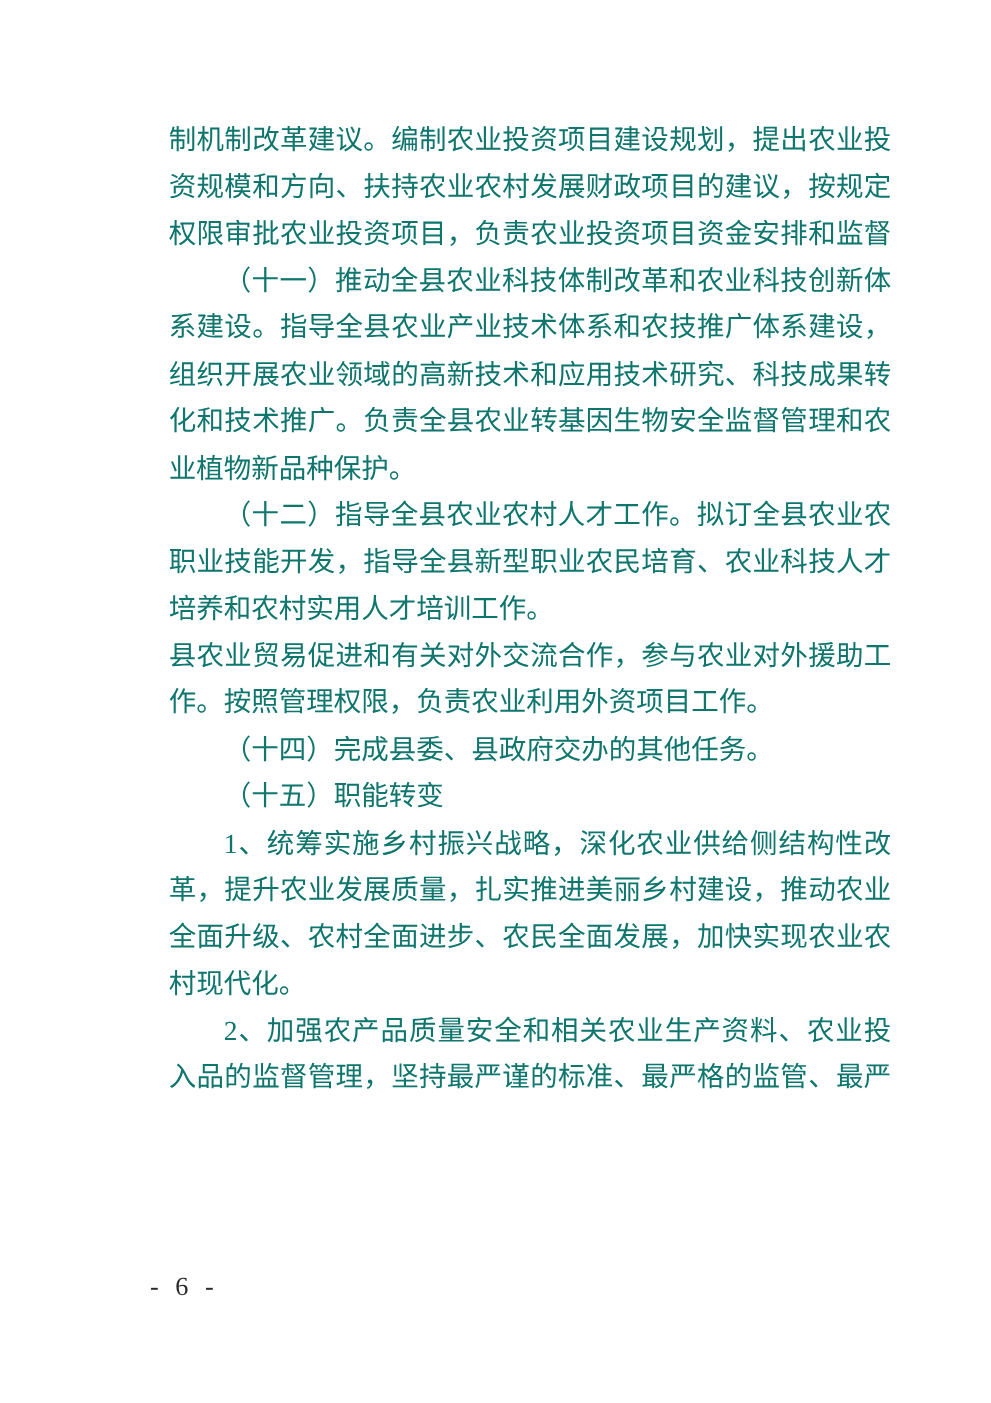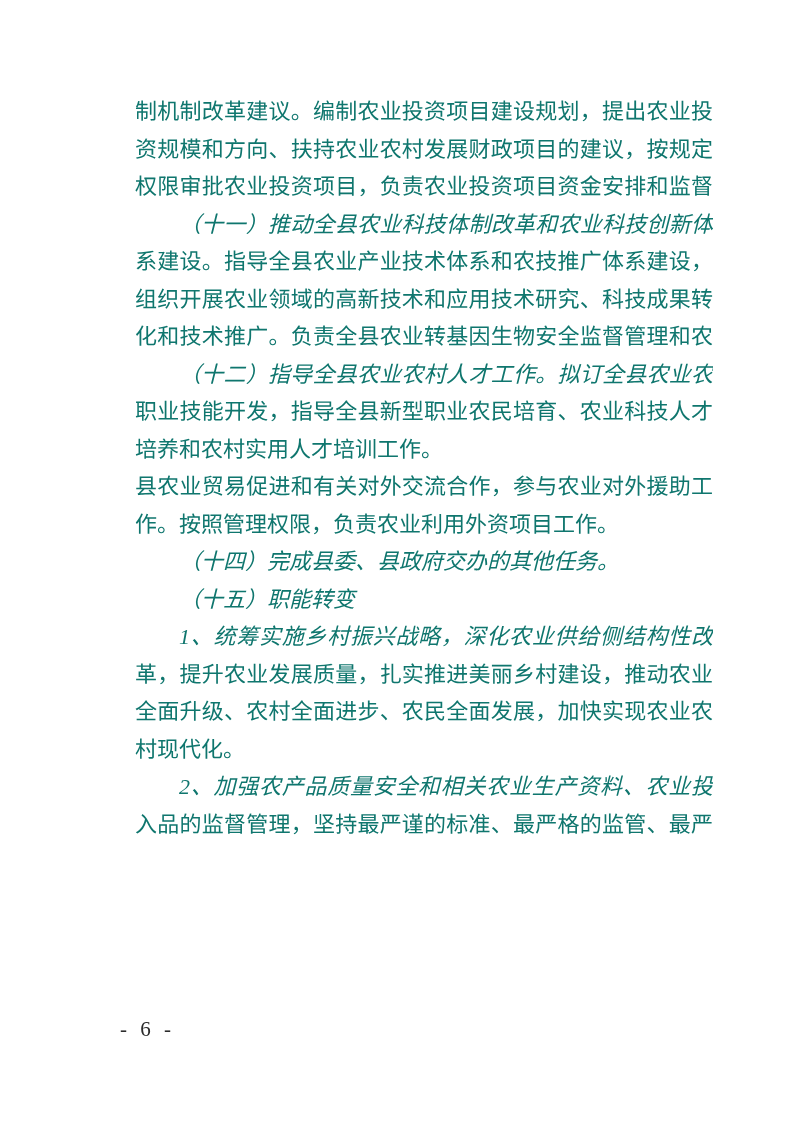--- a/index.html
+++ b/index.html
@@ -29,21 +29,20 @@
     height: 37.5px;
     overflow: hidden;
     text-align: justify;
     white-space: normal;
   }
   .text-line.fill {
     text-align-last: justify;
   }
   .text-line.indent {
     padding-left: 44px; 
-    font-style: italic;
   }
   .page-footer {
     position: absolute;
     left: 120px;
     top: 1015px;
     font-size: 21px;
     line-height: 28px;
     color: #2b2b2b;
     letter-spacing: 2px;
     word-spacing: 4px;
@@ -55,20 +54,21 @@
 
 <main class="doc-body">
 
 <div class="text-line fill">制机制改革建议。编制农业投资项目建设规划，提出农业投</div>
     <div class="text-line fill">资规模和方向、扶持农业农村发展财政项目的建议，按规定</div>
     <div class="text-line fill">权限审批农业投资项目，负责农业投资项目资金安排和监督</div>
     <div class="text-line indent fill">（十一）推动全县农业科技体制改革和农业科技创新体</div>
     <div class="text-line fill">系建设。指导全县农业产业技术体系和农技推广体系建设，</div>
     <div class="text-line fill">组织开展农业领域的高新技术和应用技术研究、科技成果转</div>
     <div class="text-line fill">化和技术推广。负责全县农业转基因生物安全监督管理和农</div>
+    <div class="text-line">业植物新品种保护。</div>
     <div class="text-line indent fill">（十二）指导全县农业农村人才工作。拟订全县农业农</div>
     <div class="text-line fill">职业技能开发，指导全县新型职业农民培育、农业科技人才</div>
     <div class="text-line">培养和农村实用人才培训工作。</div>
     <div class="text-line fill">县农业贸易促进和有关对外交流合作，参与农业对外援助工</div>
     <div class="text-line">作。按照管理权限，负责农业利用外资项目工作。</div>
     <div class="text-line indent">（十四）完成县委、县政府交办的其他任务。</div>
     <div class="text-line indent">（十五）职能转变</div>
     <div class="text-line indent fill">1、统筹实施乡村振兴战略，深化农业供给侧结构性改</div>
     <div class="text-line fill">革，提升农业发展质量，扎实推进美丽乡村建设，推动农业</div>
     <div class="text-line fill">全面升级、农村全面进步、农民全面发展，加快实现农业农</div>

